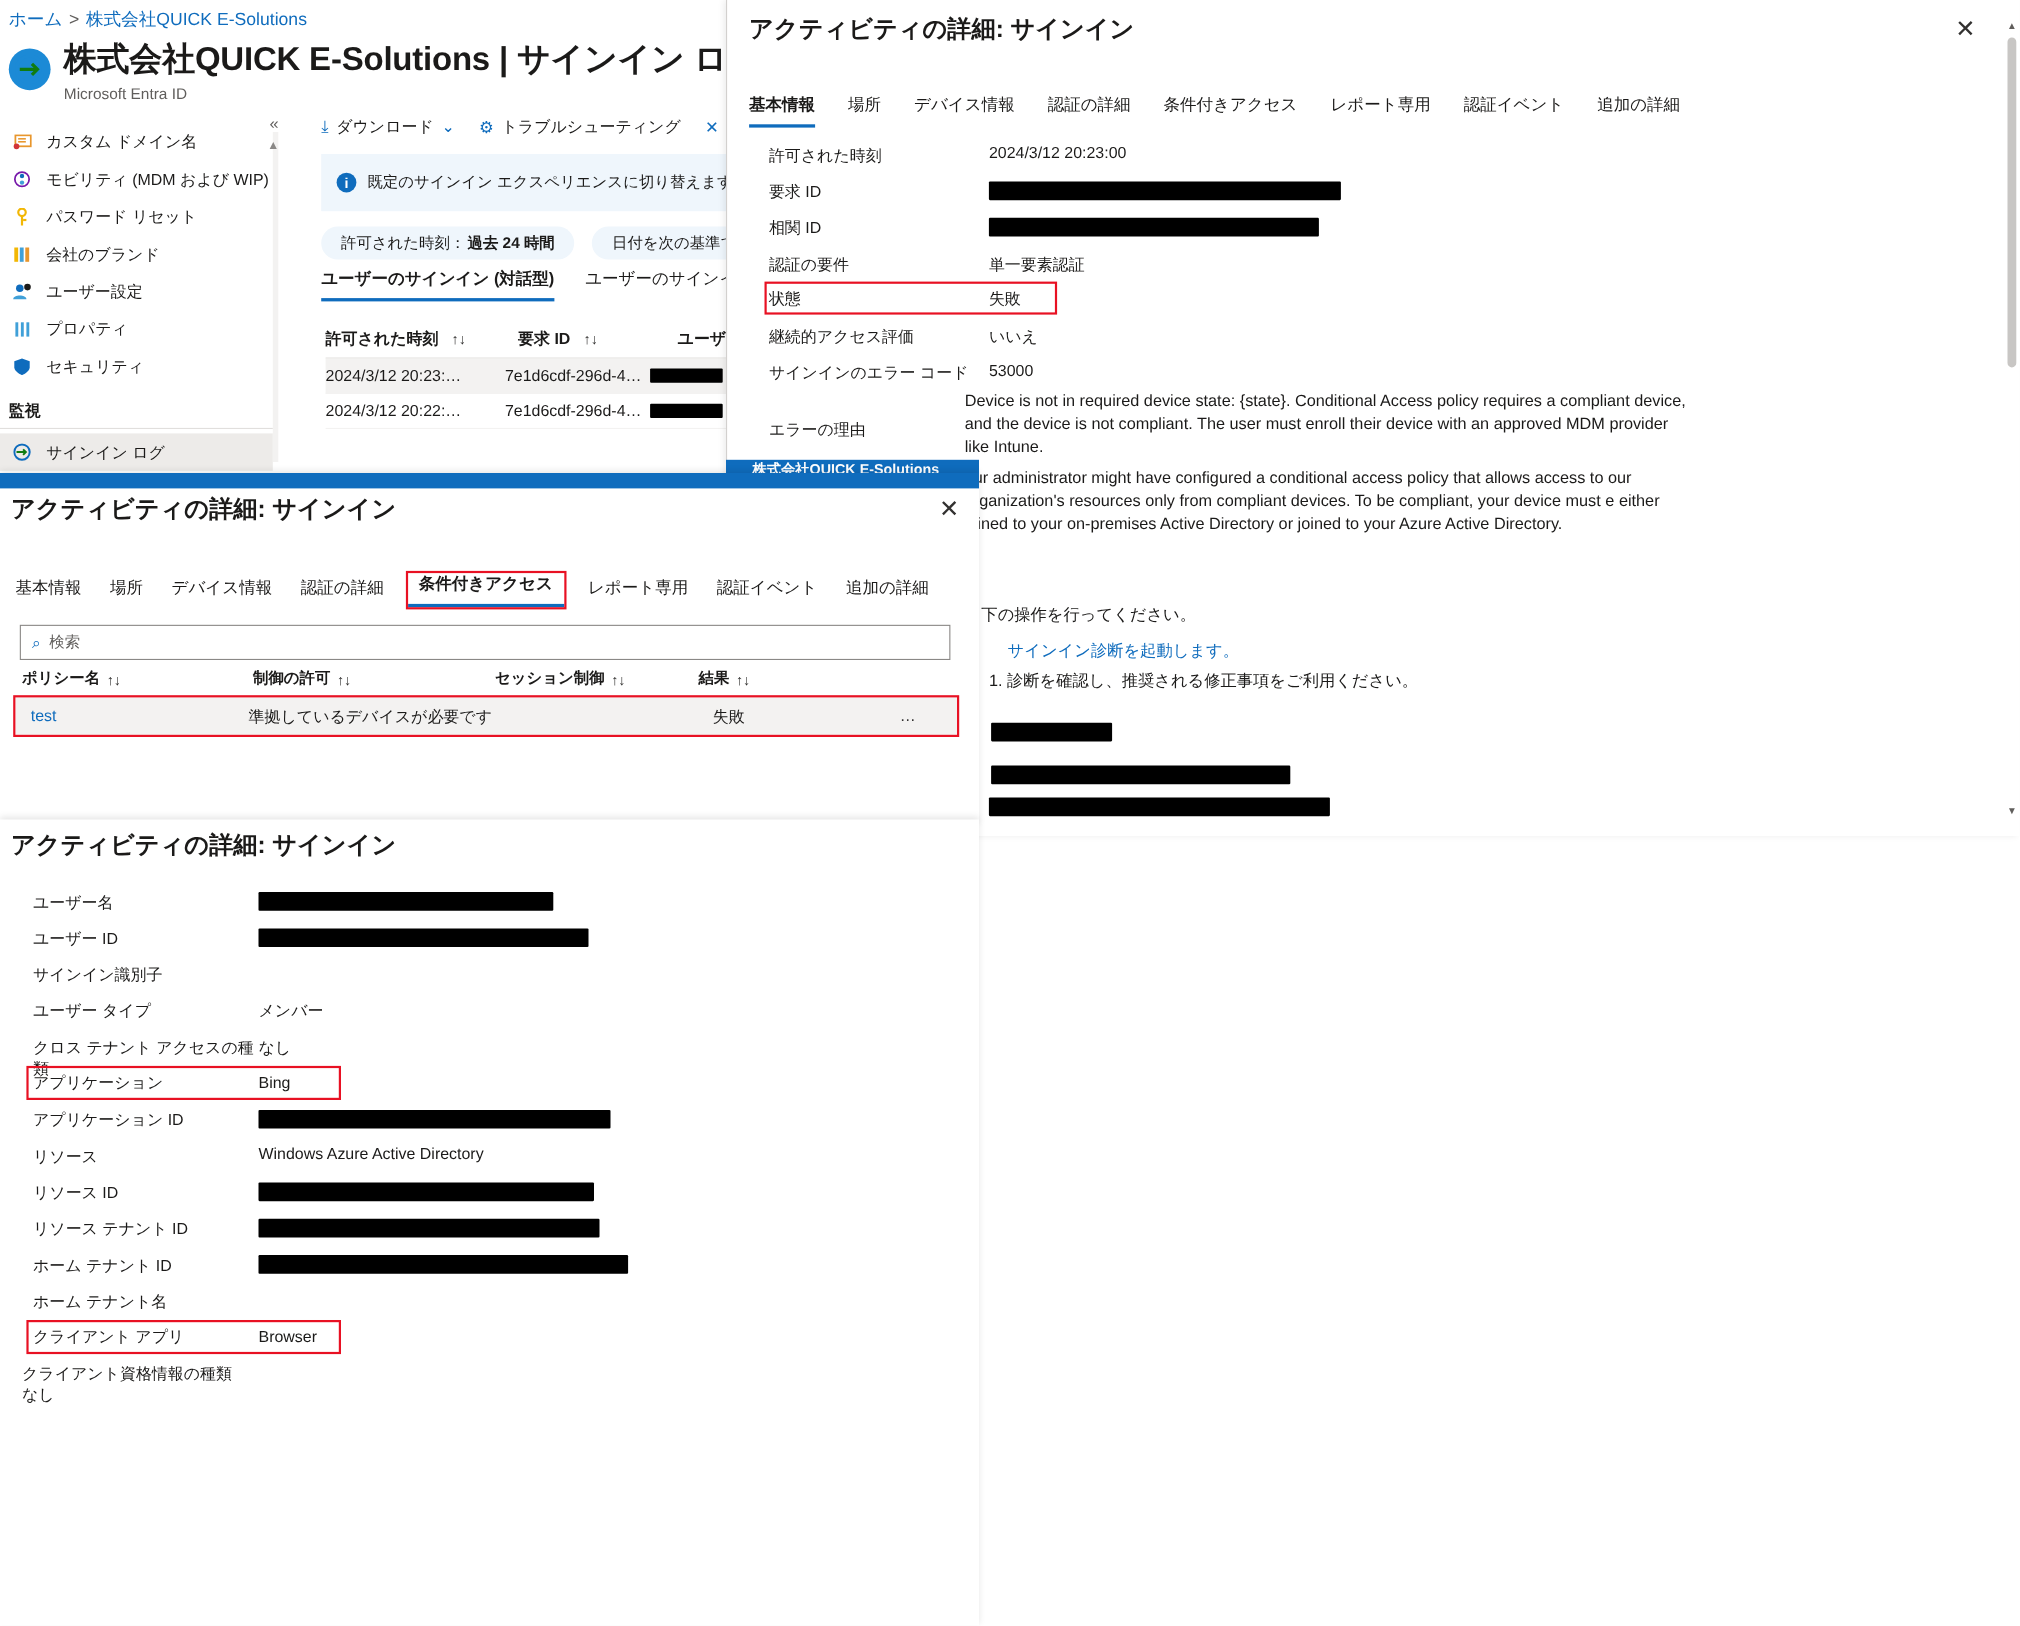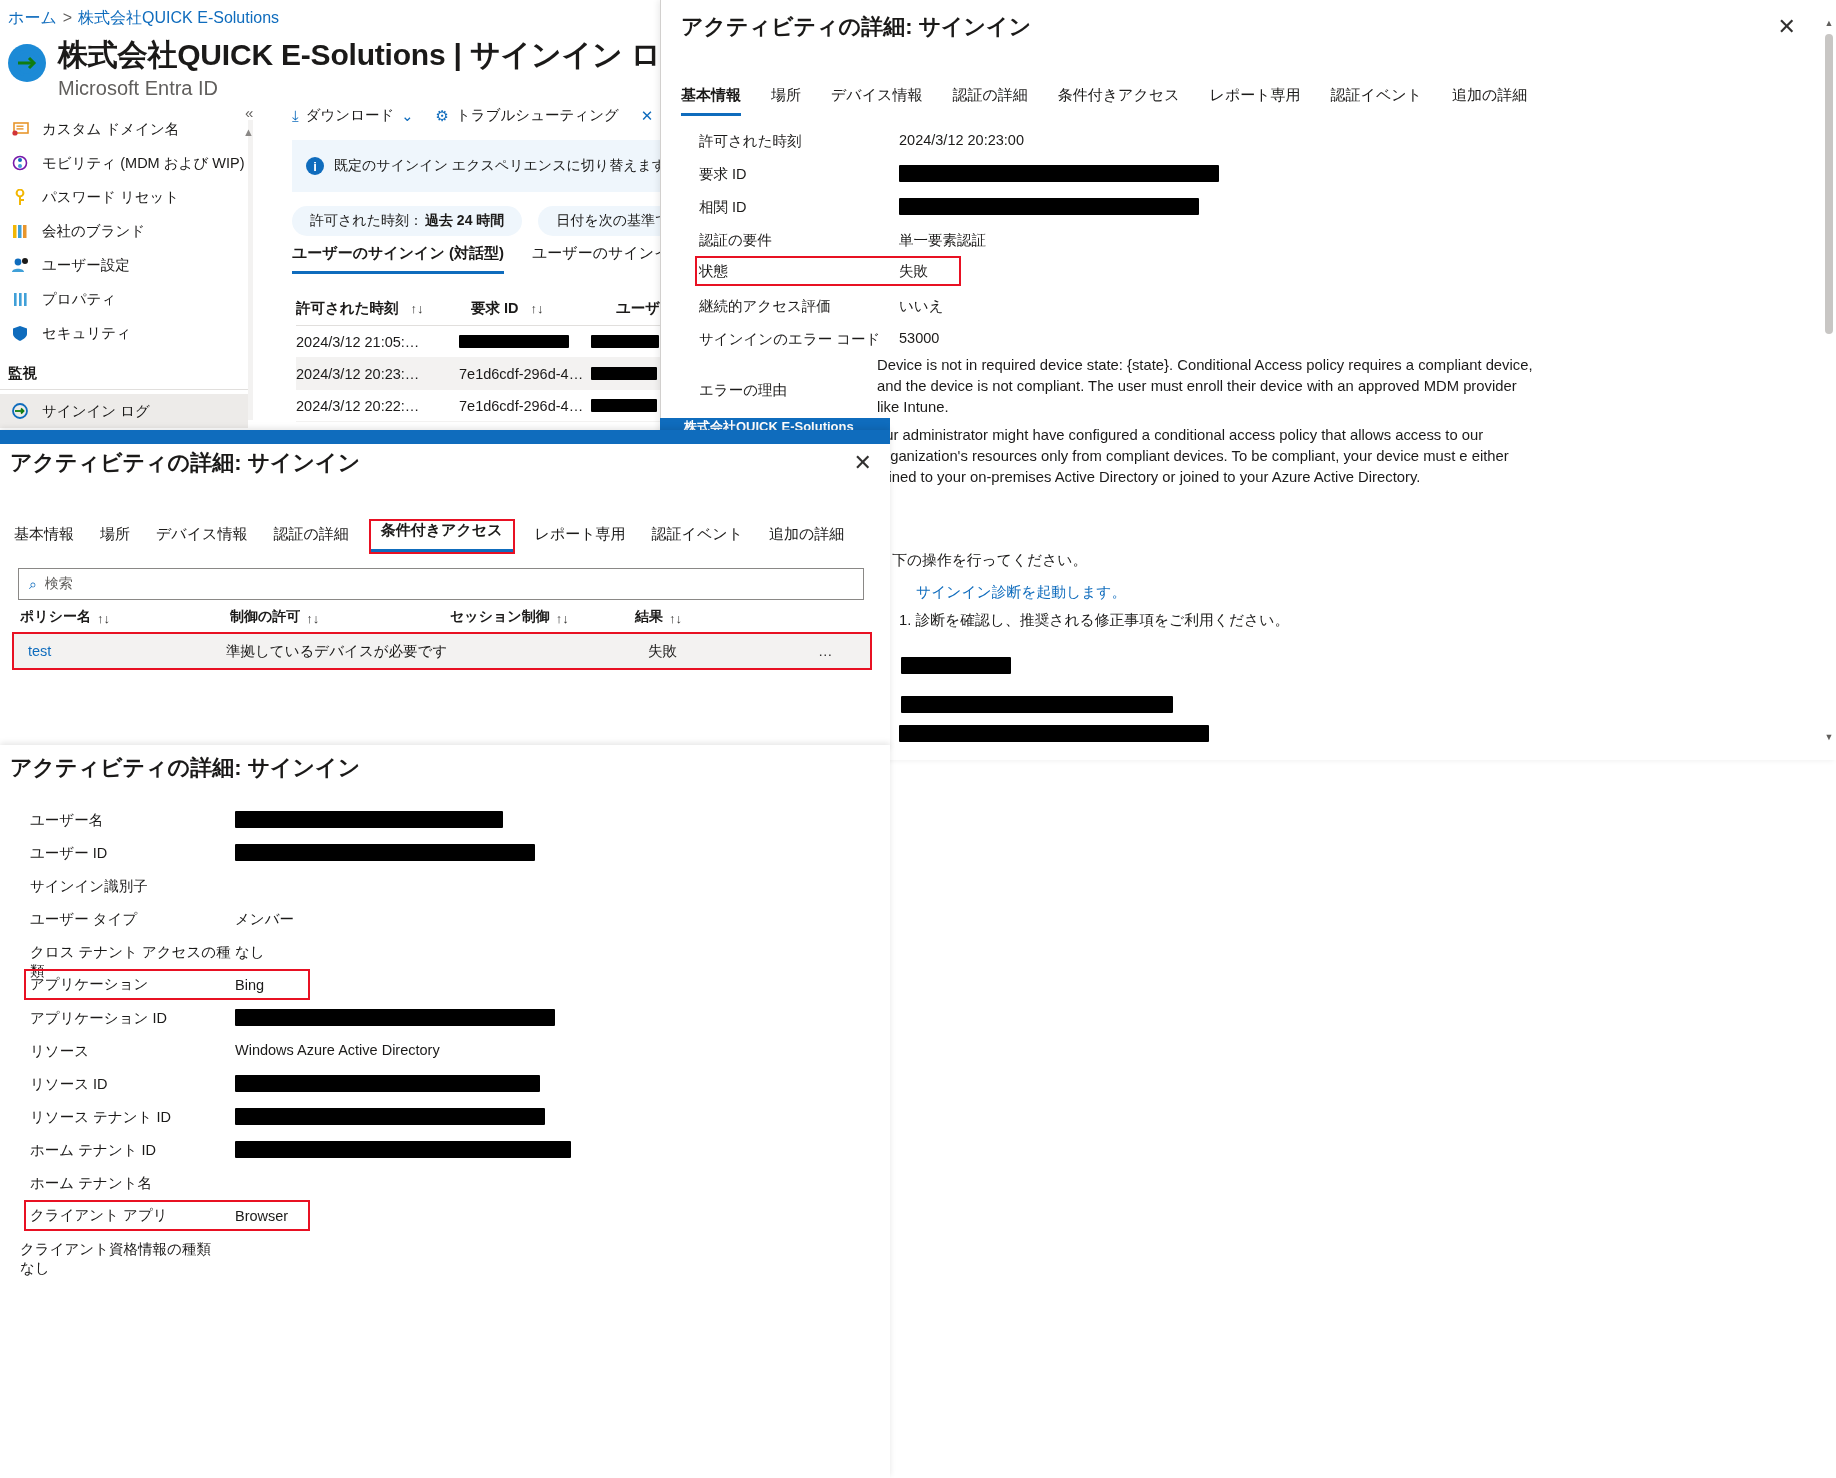--- a/index.html
+++ b/index.html
@@ -24,21 +24,21 @@
   .breadcrumb a { color: #0f6cbd; text-decoration: none; }
 
   .title-row { position: absolute; left: 8px; top: 38px; display: flex; align-items: flex-start; }
   .title-icon {
     width: 38px; height: 38px; border-radius: 50%;
     background: #1c8ad6; position: relative; margin-right: 12px; margin-top: 6px;
     display: flex; align-items: center; justify-content: center;
   }
   .title-icon svg { display:block; }
   .title-text { font-size: 30px; font-weight: 600; letter-spacing: -0.2px; line-height: 1.1; }
-  .title-sub { font-size: 20px; color: #605e5c; margin-top: 6px; }
+  .title-sub { font-size: 14px; color: #605e5c; margin-top: 6px; }
   .title-pin { margin-left: 26px; margin-top: 12px; color: #323130; font-size: 20px; }
   .title-ellipsis { margin-left: 18px; margin-top: 10px; color: #323130; font-size: 22px; letter-spacing: 2px; }
 
   
   .sidebar { position: absolute; left: 0; top: 112px; width: 248px; }
   .side-item {
     display: flex; align-items: center; height: 34px; padding-left: 8px; font-size: 14.5px; color: #1b1a19;
   }
   .side-item .ic { width: 24px; height: 18px; margin-right: 10px; display:flex; align-items:center; justify-content:center; }
   .side-group {
@@ -316,25 +316,20 @@
       <div class="gh" style="width:145px">
         <span>要求 ID</span>
         <span class="sortico">↑↓</span>
       </div>
       <div class="gh">
         <span>ユーザー</span>
       </div>
     </div>
 
     <div class="grid-rows">
-      <div class="grow">
-        <span style="width:163px">2024/3/12 21:05:…</span>
-        <span class="redact" style="width:110px"></span>
-        <span class="redact" style="width:68px;margin-left:22px"></span>
-      </div>
       <div class="grow alt">
         <span style="width:163px">2024/3/12 20:23:…</span>
         <span style="width:132px">7e1d6cdf-296d-4…</span>
         <span class="redact" style="width:66px"></span>
       </div>
       <div class="grow">
         <span style="width:163px">2024/3/12 20:22:…</span>
         <span style="width:132px">7e1d6cdf-296d-4…</span>
         <span class="redact" style="width:66px"></span>
       </div>

